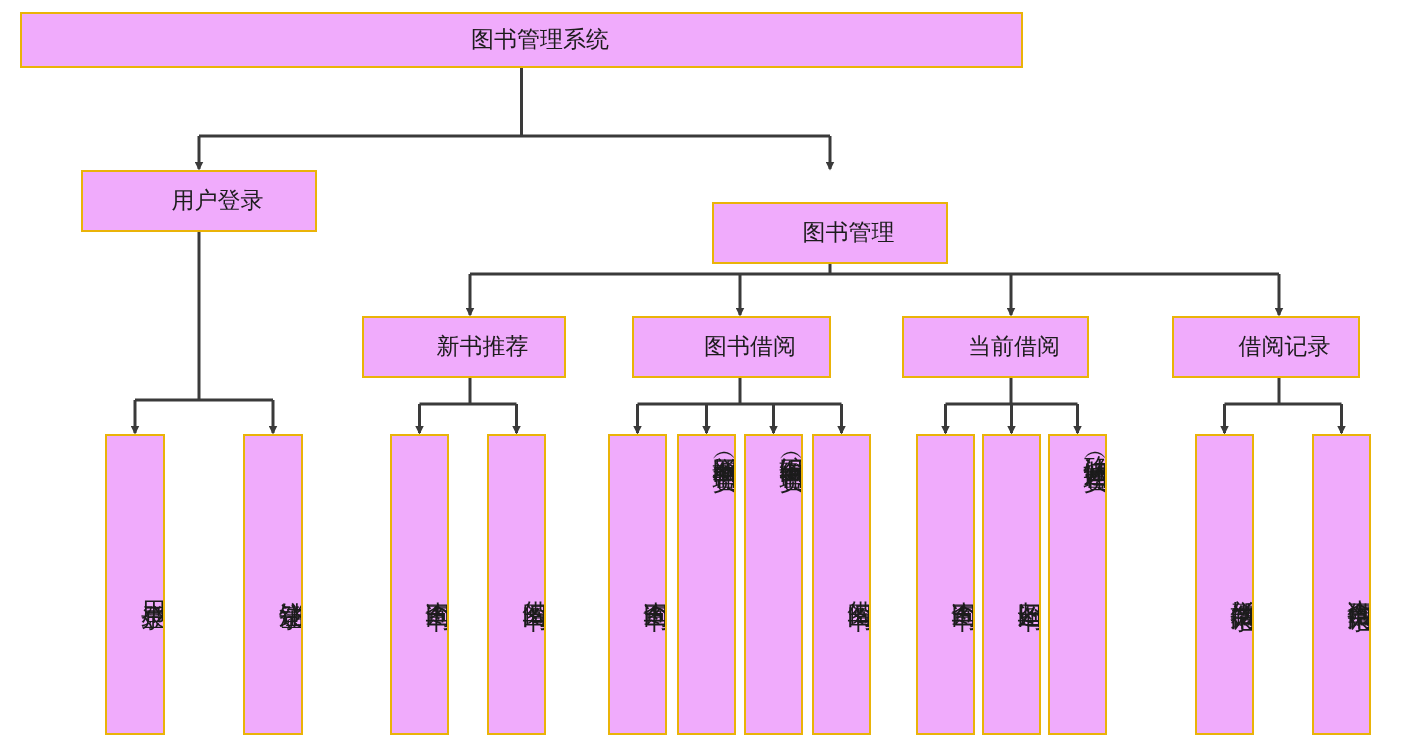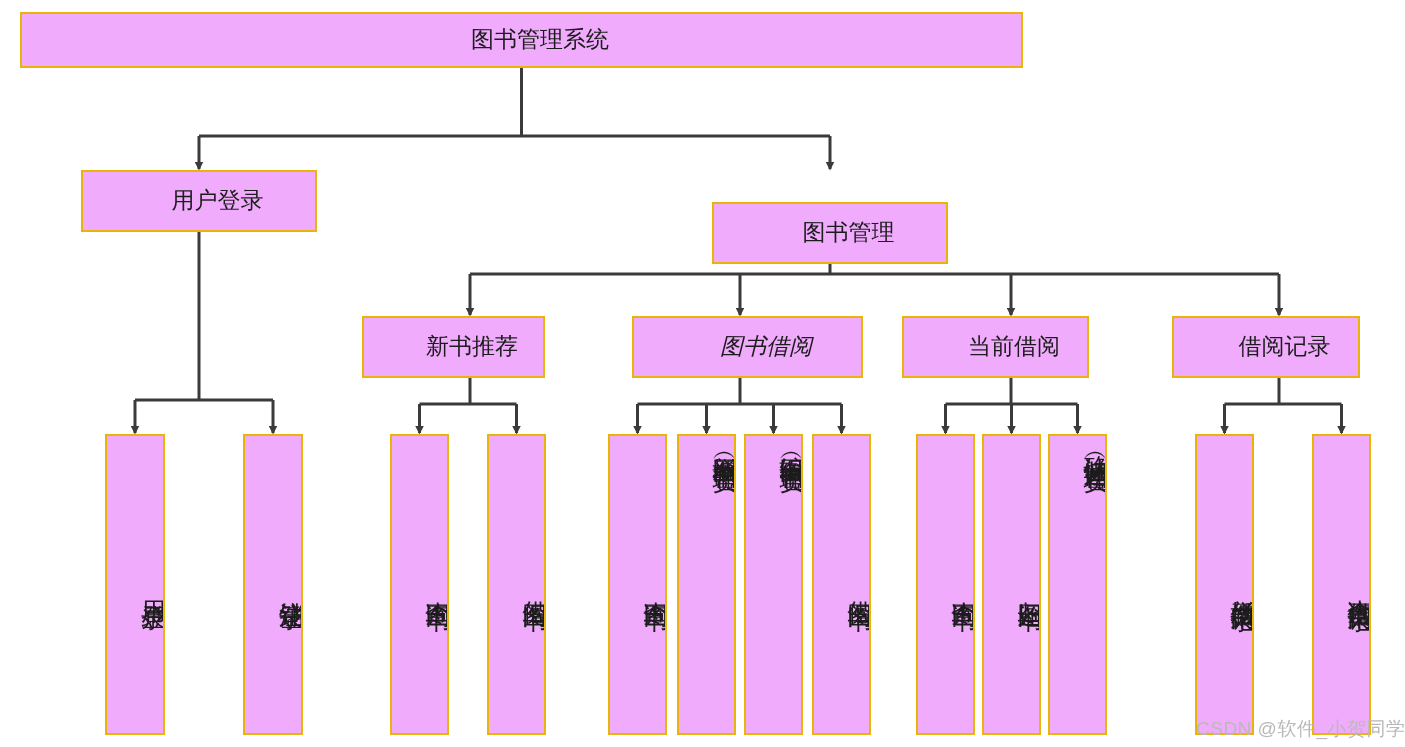--- a/index.html
+++ b/index.html
@@ -129,24 +129,24 @@
     </div>
   <div id="nodes-l2">
       <div class="node horiz" style="left: 81px; top: 170px; width: 236px; height: 62px;">
         <span class="node-label">用户登录</span>
       </div>
       <div class="node horiz" style="left: 712px; top: 170px; width: 236px; height: 62px; margin-top: 32px;">
         <span class="node-label">图书管理</span>
       </div>
     </div>
   <div id="nodes-l3">
-      <div class="node horiz" style="left: 362px; top: 316px; width: 183px; height: 62px;">
+      <div class="node horiz" style="left: 362px; top: 316px; width: 204px; height: 62px;">
         <span class="node-label">新书推荐</span>
       </div>
-      <div class="node horiz" style="left: 632px; top: 316px; width: 231px; height: 62px; font-style: italic;">
+      <div class="node horiz" style="left: 632px; top: 316px; width: 199px; height: 62px;">
         <span class="node-label">图书借阅</span>
       </div>
       <div class="node horiz" style="left: 902px; top: 316px; width: 187px; height: 62px;">
         <span class="node-label">当前借阅</span>
       </div>
       <div class="node horiz" style="left: 1172px; top: 316px; width: 188px; height: 62px;">
         <span class="node-label">借阅记录</span>
       </div>
     </div>
   <div id="nodes-leaf">
@@ -184,15 +184,14 @@
         <span class="node-label">确认归还（管理员）</span>
       </div>
       <div class="node vert centerv" style="left: 1195px; top: 434px; width: 59px; height: 301px;">
         <span class="node-label">新增借阅记录</span>
       </div>
       <div class="node vert centerv" style="left: 1312px; top: 434px; width: 59px; height: 301px;">
         <span class="node-label">查询借阅记录</span>
       </div>
     </div>
 
-  <div class="watermark" style="left: 1196px; top: 716px; color: rgb(185, 185, 185);">CSDN @软件_小贺同学</div>
 
 </div>
 
 </body></html>

